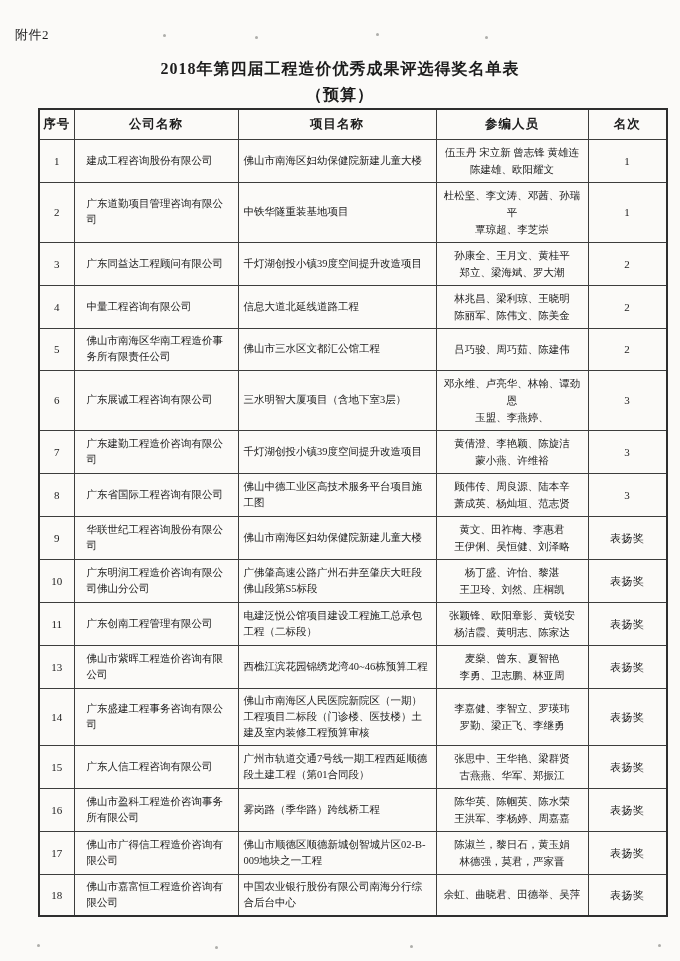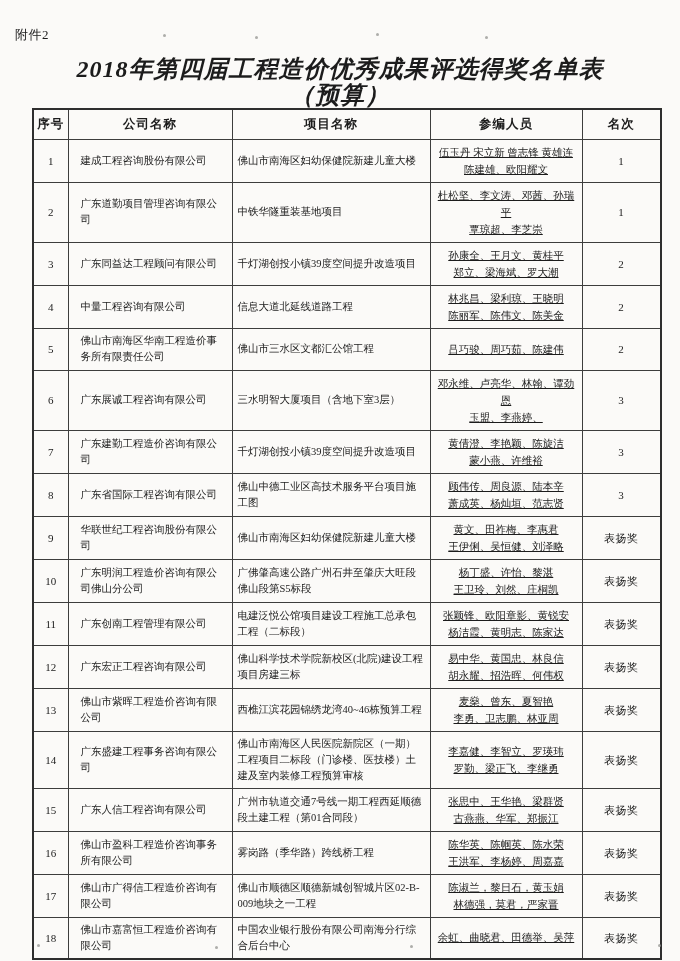--- a/index.html
+++ b/index.html
@@ -12,25 +12,25 @@
     position: relative;
     overflow: hidden;
   }
   .page { position: absolute; inset: 0; }
   .attachment-label {
     position: absolute; top: 26px; left: 15px;
     font-size: 13px; letter-spacing: 0.5px; text-align: center;
   }
   .doc-title {
     position: absolute; top: 56px; left: 0; right: 0;
-    text-align: center; font-size: 24px; font-weight: bold;
-    line-height: 26px; letter-spacing: 1px; font-style: italic;
+    text-align: center; font-size: 16px; font-weight: bold;
+    line-height: 26px; letter-spacing: 1px;
   }
   table.awards {
-    position: absolute; left: 32px; top: 108px;
+    position: absolute; left: 38px; top: 108px;
     width: 628px;
     border-collapse: collapse; table-layout: fixed;
     border: 2px solid #2e2e2e;
   }
   th, td {
     border: 1px solid #3d3d3d;
     font-size: 10.5px;
     line-height: 16px;
     padding: 4px 5px;
     vertical-align: middle;
@@ -40,21 +40,21 @@
     font-size: 12.5px; font-weight: bold;
     height: 30px; text-align: center; padding: 2px;
     letter-spacing: 1px;
   }
   td { height: 42px; }
   td.c-no   { text-align: center; font-size: 11px; }
   td.c-company { text-align: left; padding-left: 12px; }
   td.c-project { text-align: left; }
   td.c-project.center { }
   td.c-part { text-align: center; }
-  td.c-part div { line-height: 17px; text-decoration: underline; }
+  td.c-part div { line-height: 17px; }
   td.c-rank { text-align: center; font-size: 11px; letter-spacing: 0.5px; }
   .speck {
     position: absolute; width: 3px; height: 3px;
     background: #9a9a96; border-radius: 50%;
     opacity: 0.8;
   }
 </style>
 </head>
 <body>
 
@@ -188,30 +188,20 @@
           <td class="c-no">11</td>
           <td class="c-company">广东创南工程管理有限公司</td>
           <td class="c-project">电建泛悦公馆项目建设工程施工总承包工程（二标段）</td>
           <td class="c-part">
             <div>张颖锋、欧阳章影、黄锐安</div>
             <div>杨洁霞、黄明志、陈家达</div>
           </td>
           <td class="c-rank">表扬奖</td>
         </tr>
         <tr>
-          <td class="c-no">12</td>
-          <td class="c-company">广东宏正工程咨询有限公司</td>
-          <td class="c-project">佛山科学技术学院新校区(北院)建设工程项目房建三标</td>
-          <td class="c-part">
-            <div>易中华、黄国忠、林良信</div>
-            <div>胡永耀、招浩晖、何伟权</div>
-          </td>
-          <td class="c-rank">表扬奖</td>
-        </tr>
-        <tr>
           <td class="c-no">13</td>
           <td class="c-company">佛山市紫晖工程造价咨询有限公司</td>
           <td class="c-project">西樵江滨花园锦绣龙湾40~46栋预算工程</td>
           <td class="c-part">
             <div>麦燊、曾东、夏智艳</div>
             <div>李勇、卫志鹏、林亚周</div>
           </td>
           <td class="c-rank">表扬奖</td>
         </tr>
         <tr>

